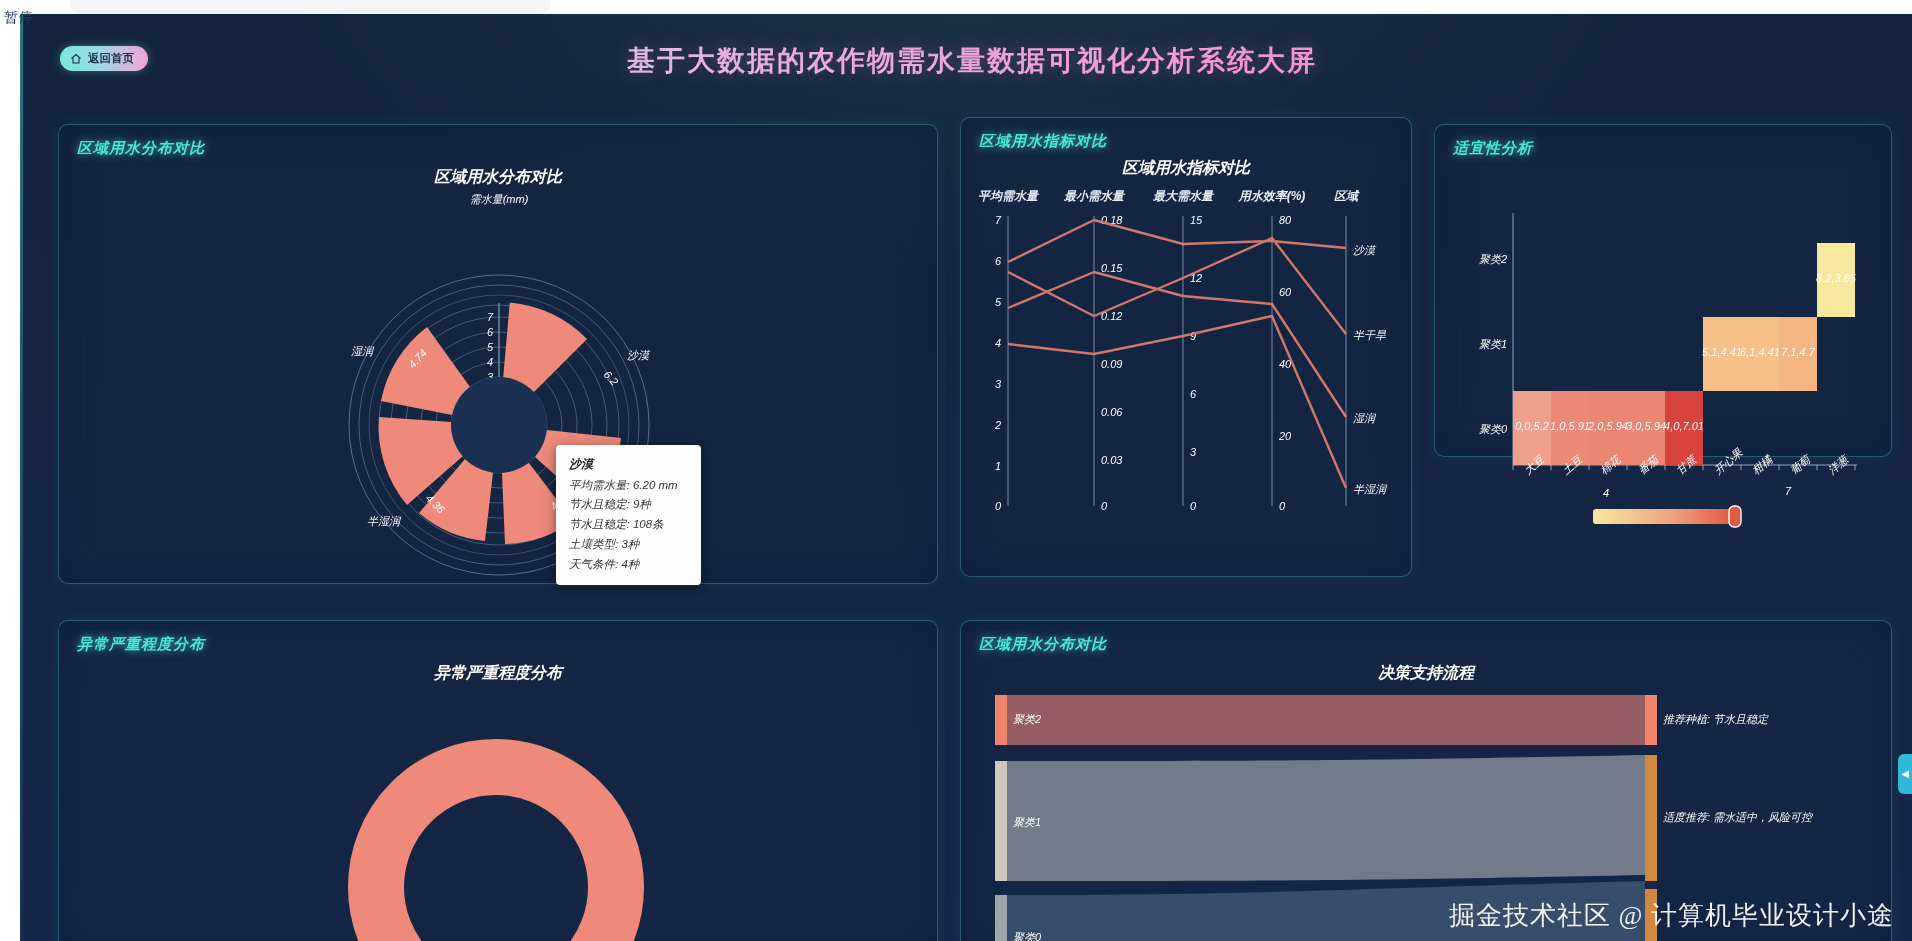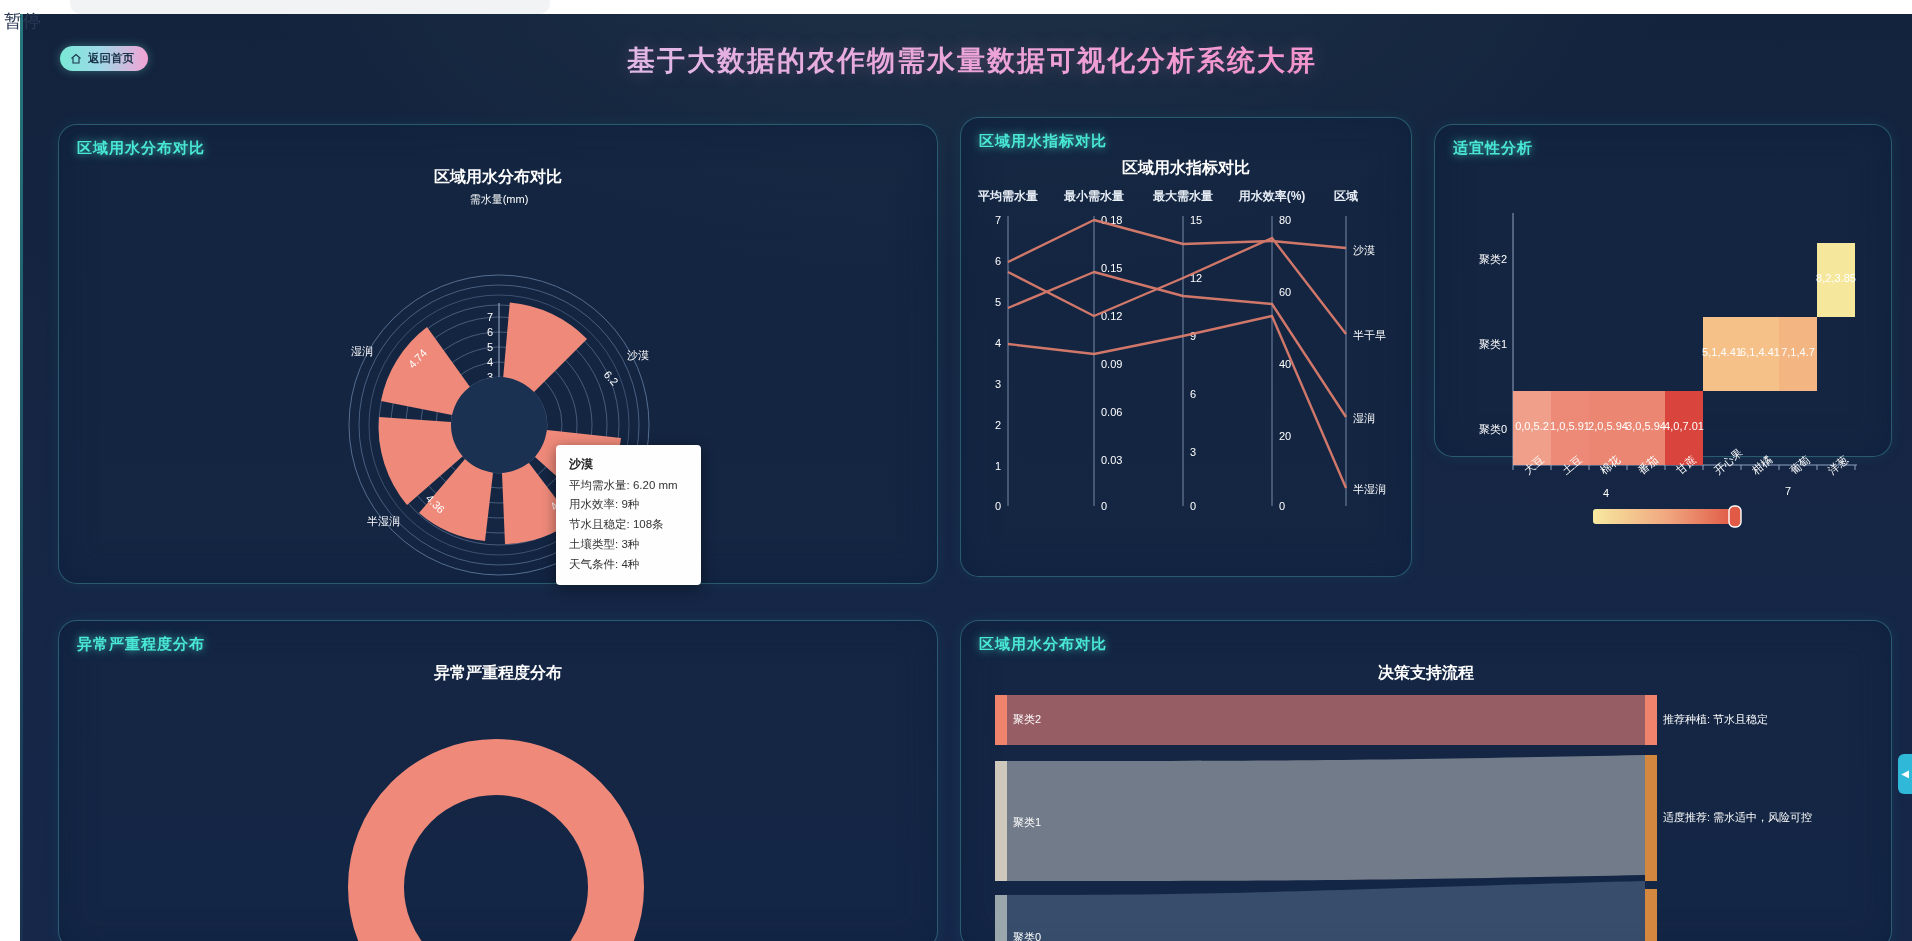--- a/index.html
+++ b/index.html
@@ -27,21 +27,21 @@
       linear-gradient(180deg,#13233d 0%,#152542 35%,#16274a 100%);
     overflow:hidden;
   }
   
   #screen:before{
     content:""; position:absolute; left:0; top:0; width:3px; height:100%;
     background:linear-gradient(180deg,rgba(64,224,208,.45),rgba(64,224,208,.05));
   }
 
   #pause-label{
-    position:absolute; left:4px; top:9px; font-size:18px; color:#2b3a55;
+    position:absolute; left:4px; top:9px; font-size:14px; color:#2b3a55;
     letter-spacing:1px; z-index:40;
   }
 
   
   #header { position:absolute; left:0; top:0; width:1892px; height:72px; }
   #home-btn{
     position:absolute; left:40px; top:32px; height:25px; padding:0 14px 0 10px;
     display:flex; align-items:center; gap:6px;
     border-radius:14px;
     background:linear-gradient(90deg,#79e8d6 0%,#9fd9e8 45%,#f3a3d4 100%);
@@ -56,22 +56,23 @@
     background:linear-gradient(90deg,#b7e8f5 0%,#e3b9e8 35%,#f49ad0 65%,#f07fc0 100%);
     -webkit-background-clip:text; background-clip:text; color:transparent;
     text-shadow:0 0 18px rgba(240,127,192,.25);
   }
 
   
   .panel{
     position:absolute;
     background:rgba(20,38,66,.55);
     border:1px solid rgba(92,214,214,.30);
-    border-radius:19px;
+    border-radius:10px;
     box-shadow:inset 0 0 35px rgba(10,30,60,.6), 0 0 14px rgba(40,180,190,.10);
+    font-style:italic;
   }
   .panel-title{
     position:absolute; left:18px; top:14px;
     font-size:15px; font-weight:bold; color:#49e8d6;
     text-shadow:0 0 9px rgba(73,232,214,.75);
     letter-spacing:1px;
   }
   .chart-title{
     position:absolute; width:100%; text-align:center;
     font-size:16px; font-weight:bold; color:#ffffff;
@@ -200,21 +201,21 @@
         <text transform="translate(104,-50) rotate(48)" class="ax-label" fill="#f2f5fa" font-size="10.5">6.2</text>
         <text transform="translate(56,86) rotate(-47)" class="ax-label" fill="#f2f5fa" font-size="10.5">4.74</text>
         <text transform="translate(-74,74) rotate(45)" class="ax-label" fill="#f2f5fa" font-size="10.5">4.36</text>
         <text transform="translate(-86,-56) rotate(-46)" class="ax-label" fill="#f2f5fa" font-size="10.5">4.74</text>
       </g>
     </svg>
 
     <div id="rose-tooltip">
       <div class="tt-title">沙漠</div>
       <div>平均需水量: 6.20 mm</div>
-      <div>用水效率: 9种</div>
+      <div>节水且稳定: 9种</div>
       <div>节水且稳定: 108条</div>
       <div>土壤类型: 3种</div>
       <div>天气条件: 4种</div>
     </div>
   </div>
 
   <div id="panel-index" class="panel">
     <div class="panel-title">区域用水指标对比</div>
     <div class="chart-title" style="top:40px">区域用水指标对比</div>
 
@@ -417,13 +418,14 @@
         <text x="702" y="30">推荐种植: 节水且稳定</text>
         <text x="702" y="128">适度推荐: 需水适中，风险可控</text>
       </g>
     </svg>
   </div>
 
   <div id="side-tab">
     <span>◀</span>
   </div>
 
+  <div id="watermark">掘金技术社区 @ 计算机毕业设计小途</div>
 </div>
 
 </body></html>

